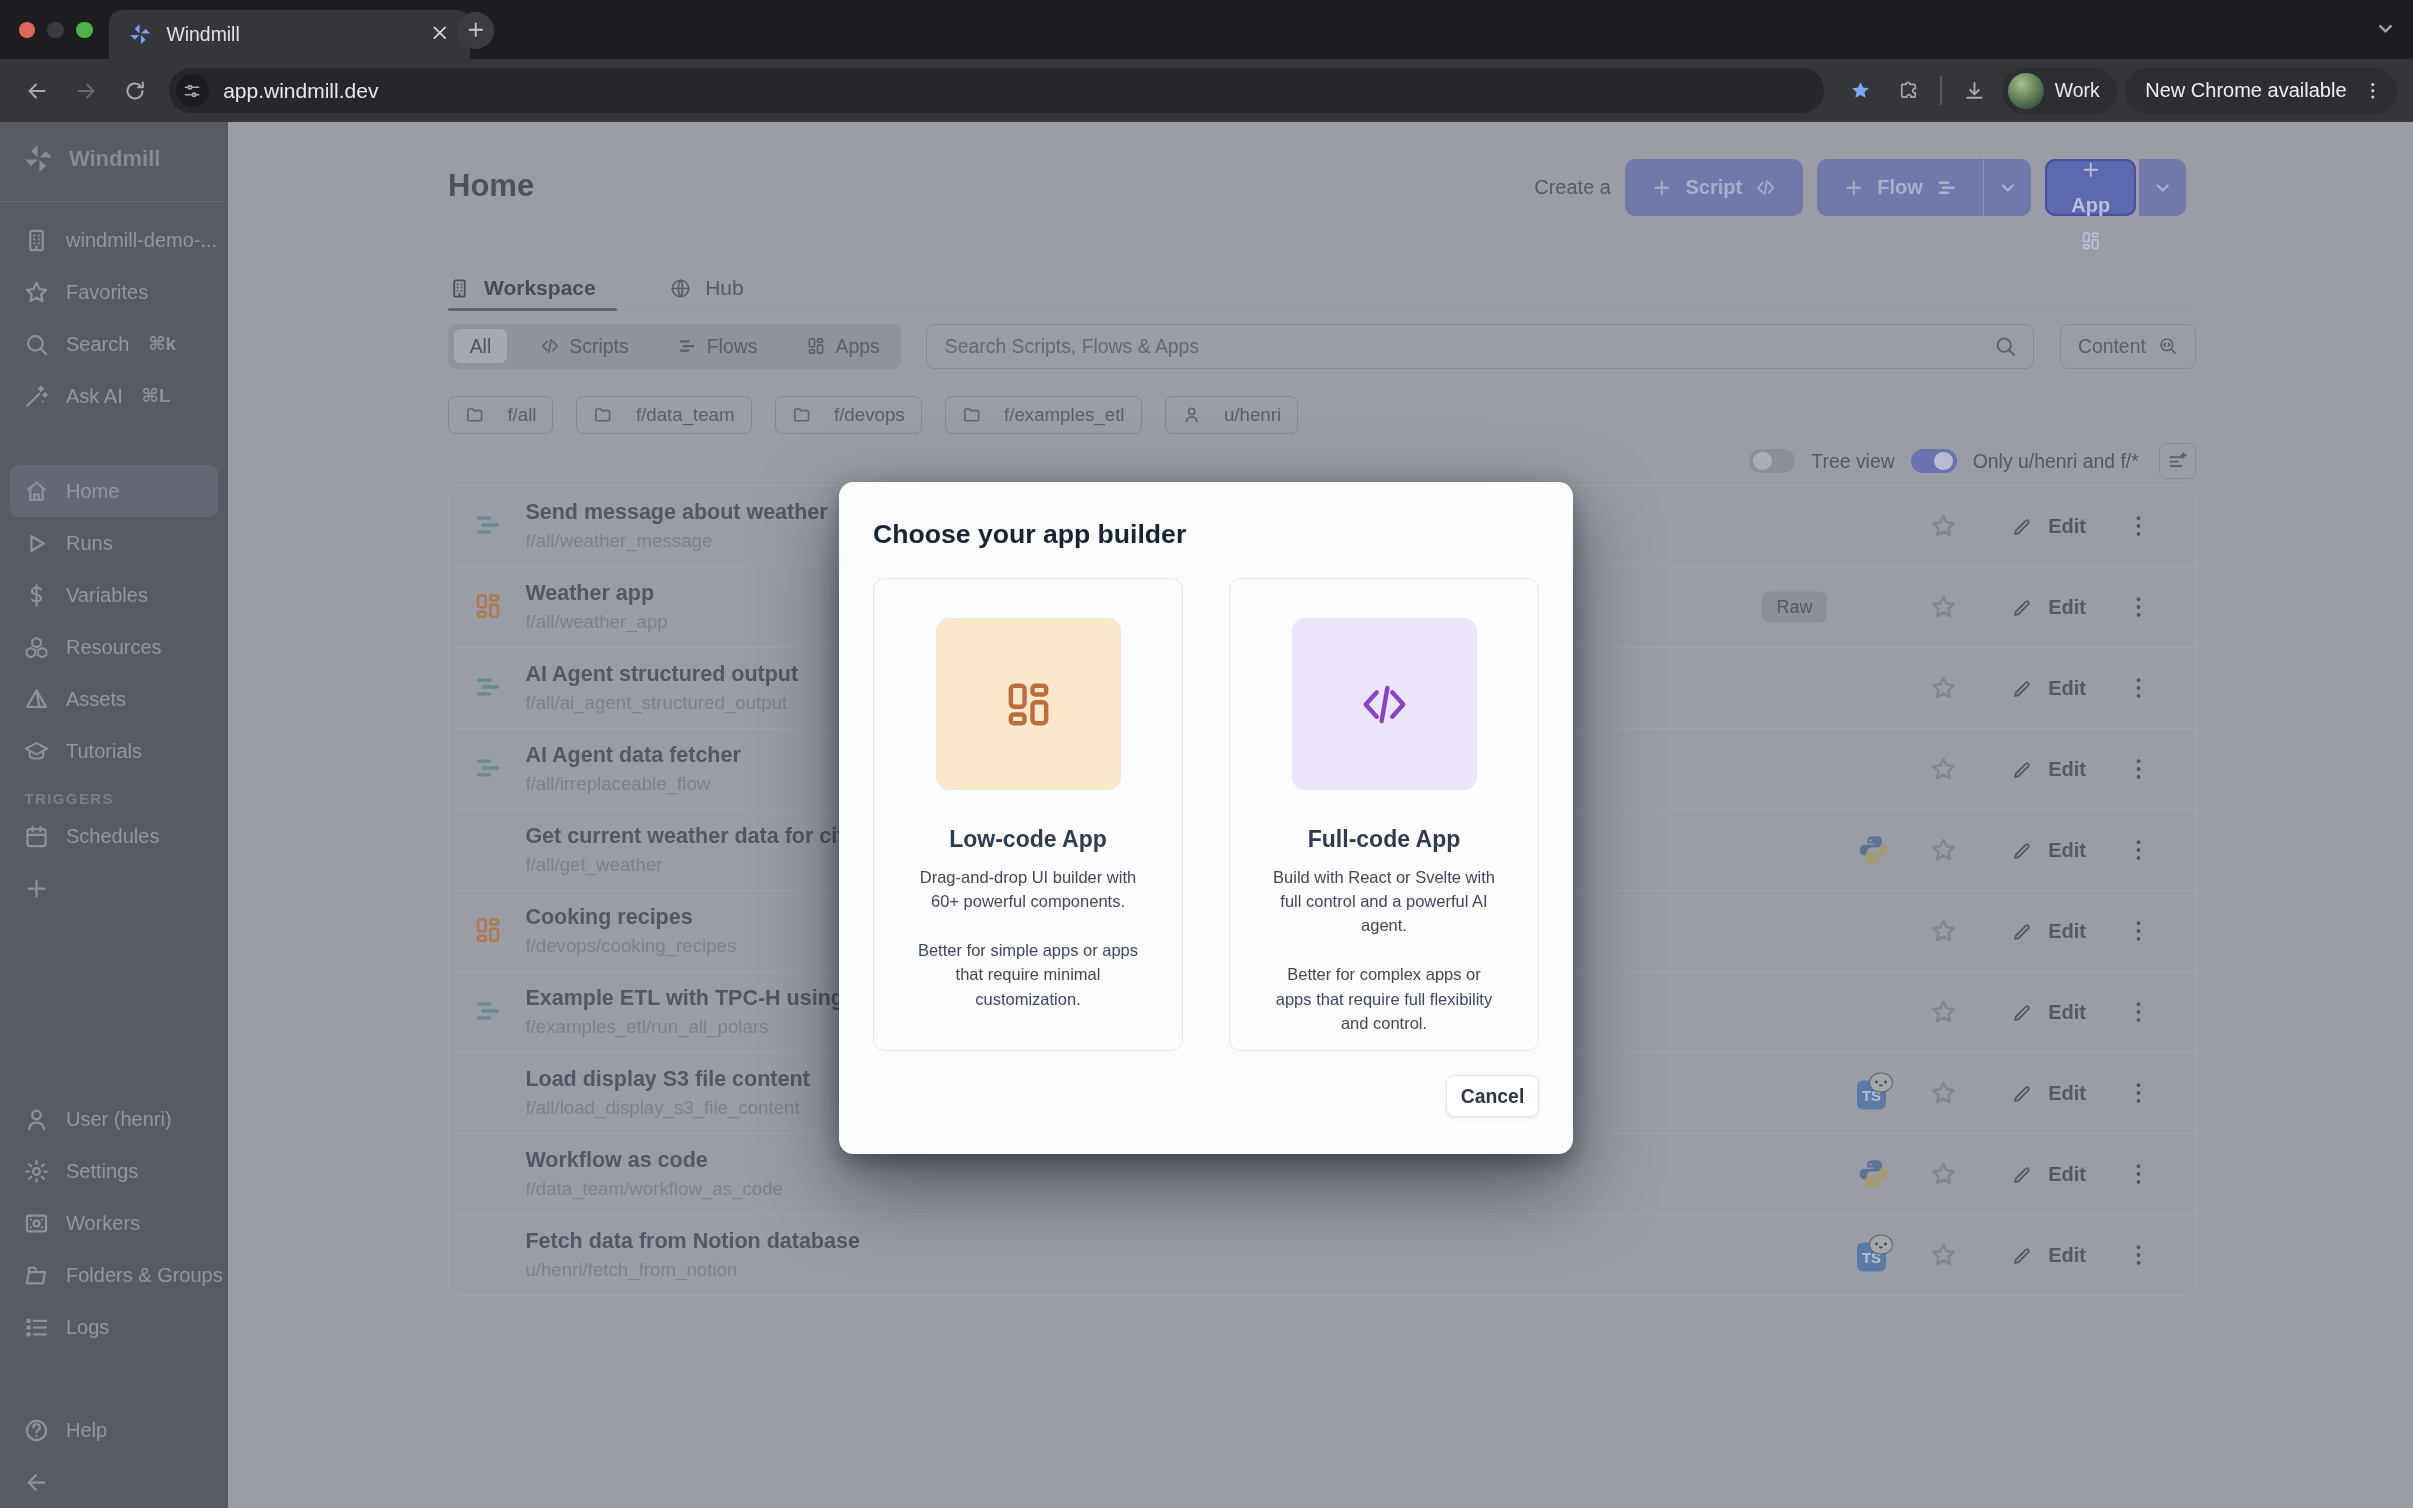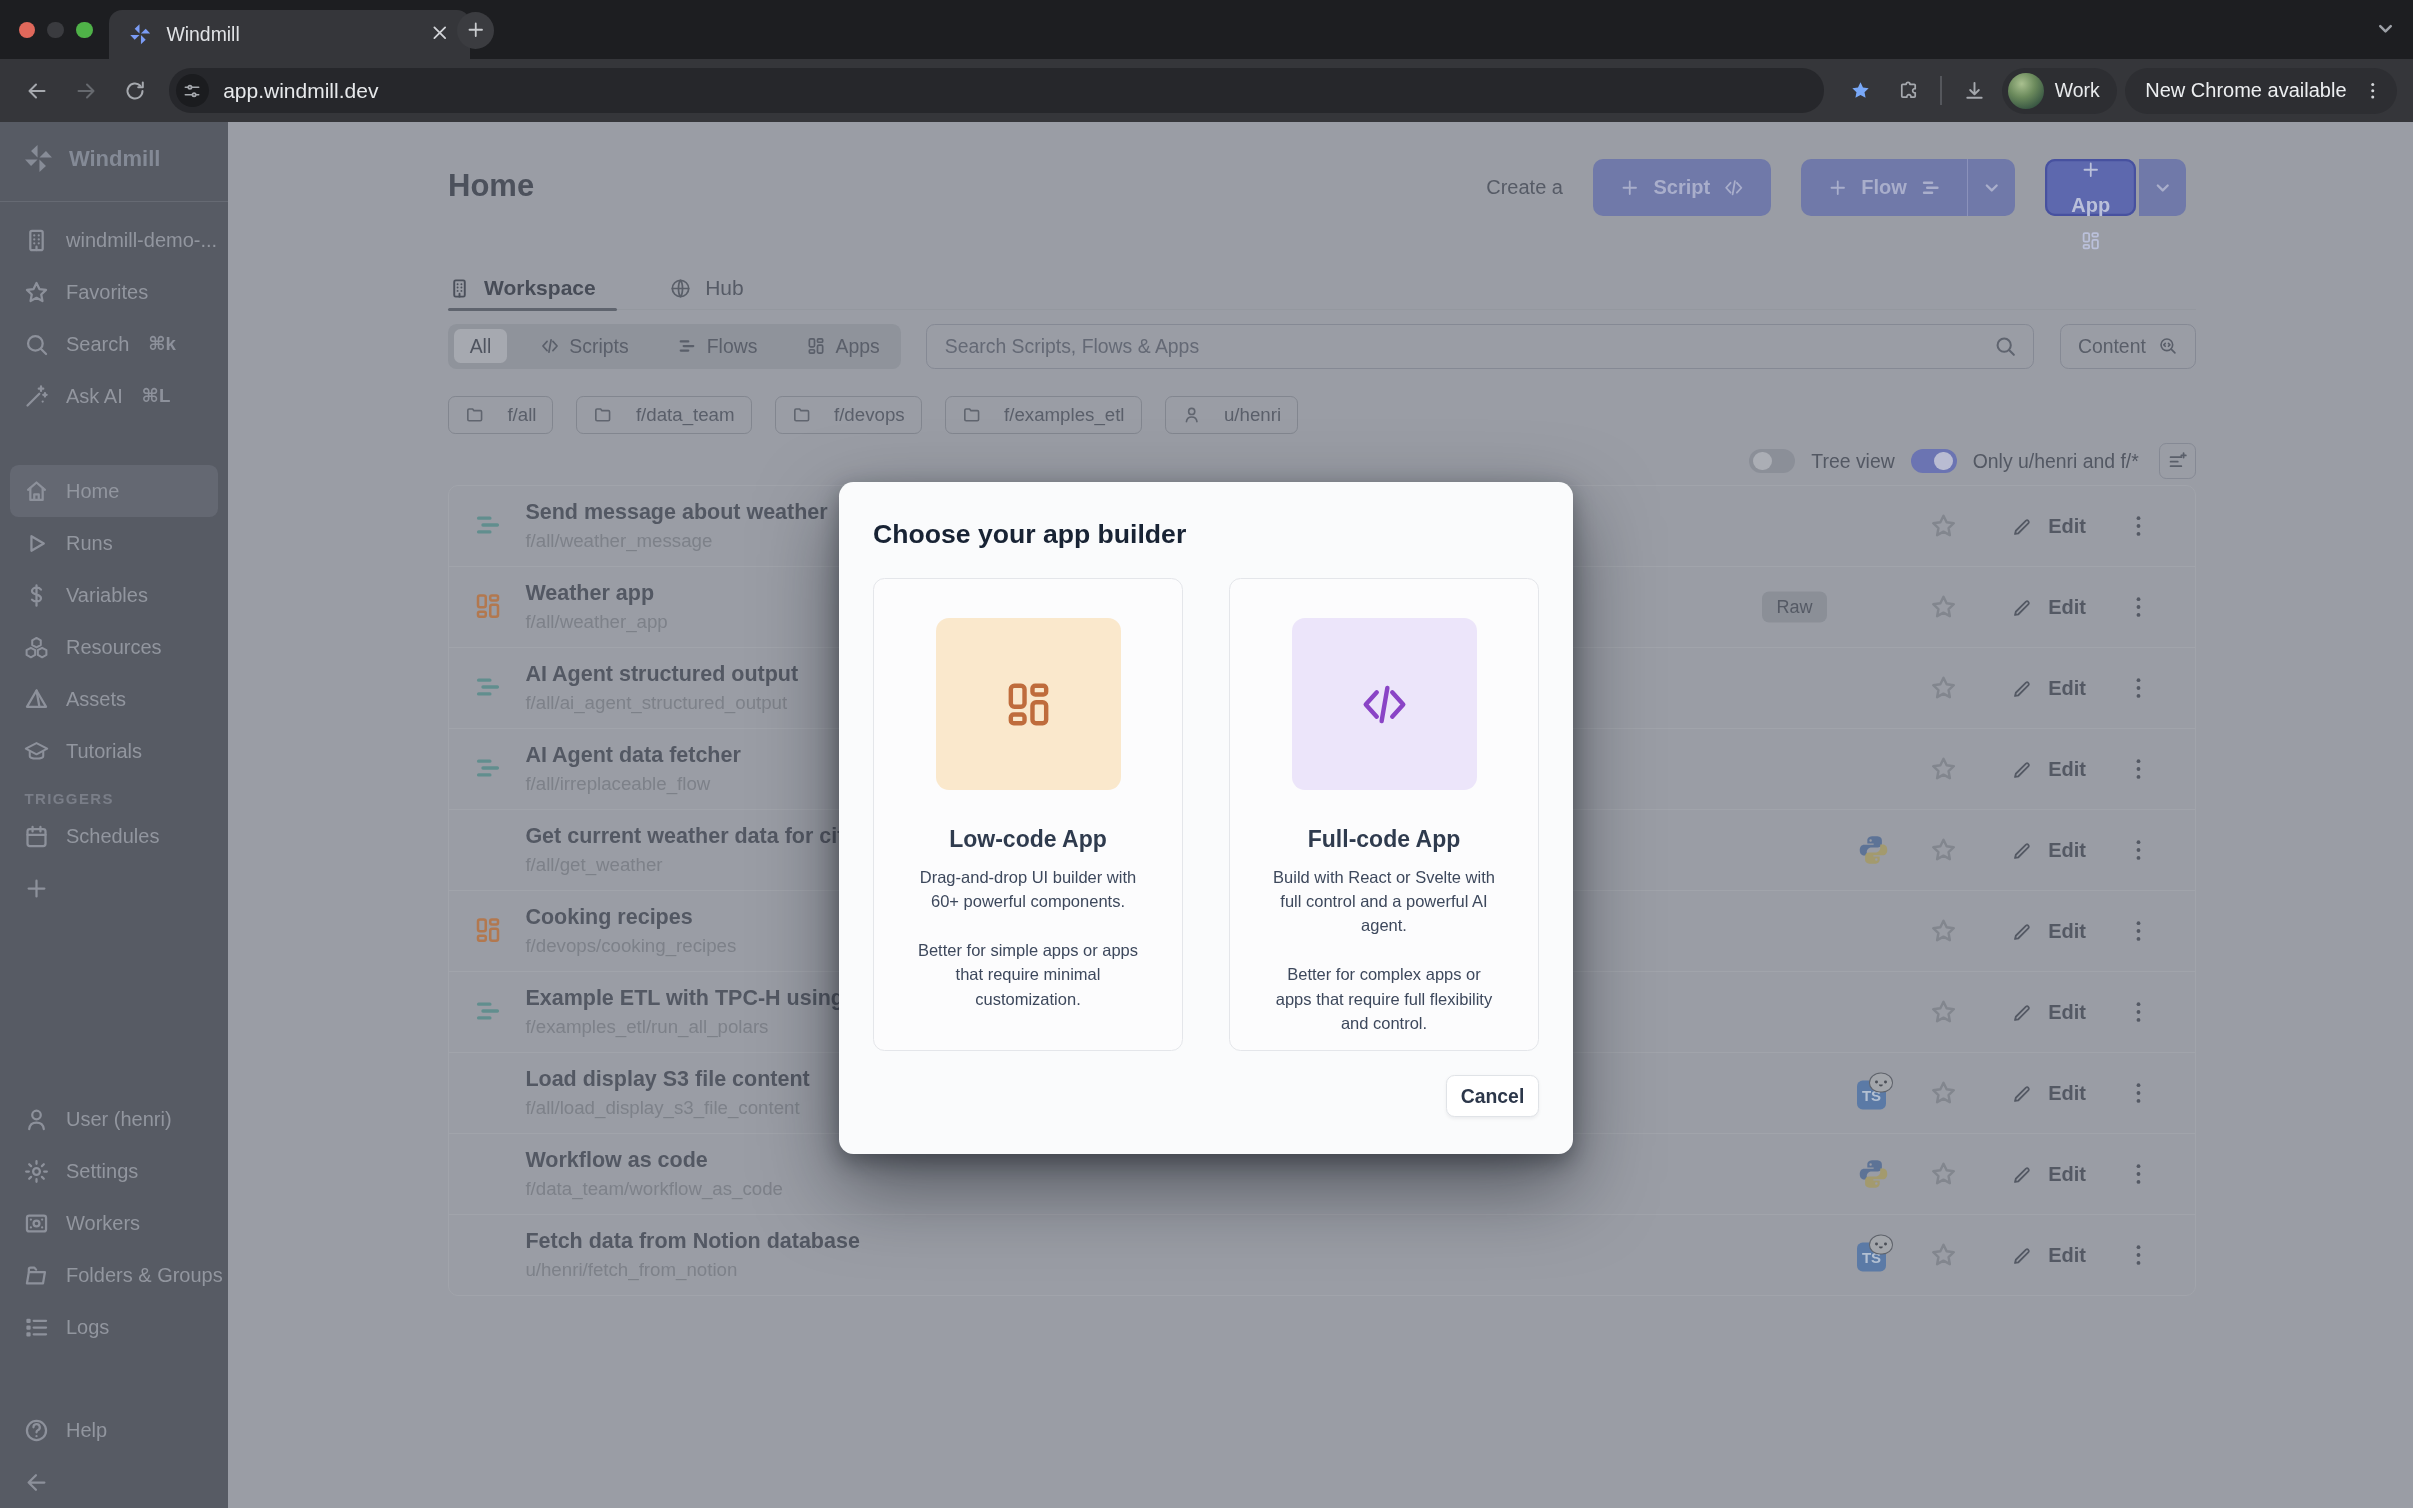--- a/index.html
+++ b/index.html
@@ -64,21 +64,21 @@
   .s-item{height:52px;margin:0 10px;padding:0 0 0 13px;display:flex;align-items:center;gap:16px;border-radius:8.6px;}
   .s-item.active{background:#646872;}
   .s-ic{width:27px;height:27px;color:#8d919b;flex:none;}
   .s-ic svg{width:27px;height:27px}
   .s-label{font-size:20px;color:#92969f;white-space:nowrap;}
   .s-short{font-size:18.7px;font-weight:700;color:#8d919b;margin-left:2.9px;}
   .sb-section{margin:0 0 4.3px 24.4px;font-size:15px;font-weight:700;letter-spacing:1.4px;color:#7a7e88;}
 
   
   .h-title{position:absolute;left:448px;top:46px;font-size:31px;font-weight:700;color:#4c515c;}
-  .create-row{position:absolute;top:37px;right:227px;height:57px;display:flex;align-items:center;gap:30px;}
+  .create-row{position:absolute;top:37px;right:227px;height:57px;display:flex;align-items:center;gap:14px;}
   .create-label{font-size:20px;color:#565b66;}
   .btn-group{display:flex;align-items:stretch;height:57px;}
   .cbtn{display:flex;align-items:center;gap:13px;padding:0 26px;background:#7079a9;color:#a9aecb;
     font-size:20px;font-weight:600;border-radius:10px;}
   .cbtn .bic{width:21.5px;height:21.5px;}
   .cbtn .bic svg{width:21.5px;height:21.5px}
   .split-main{border-radius:10px 0 0 10px;align-items:center;}
   .split-chev{width:47px;display:grid;place-items:center;background:#7079a9;color:#a9aecb;
     border-radius:0 10px 10px 0;border-left:1.4px solid rgba(220,225,245,.25);}
   .split-chev svg{width:21.5px;height:21.5px}

